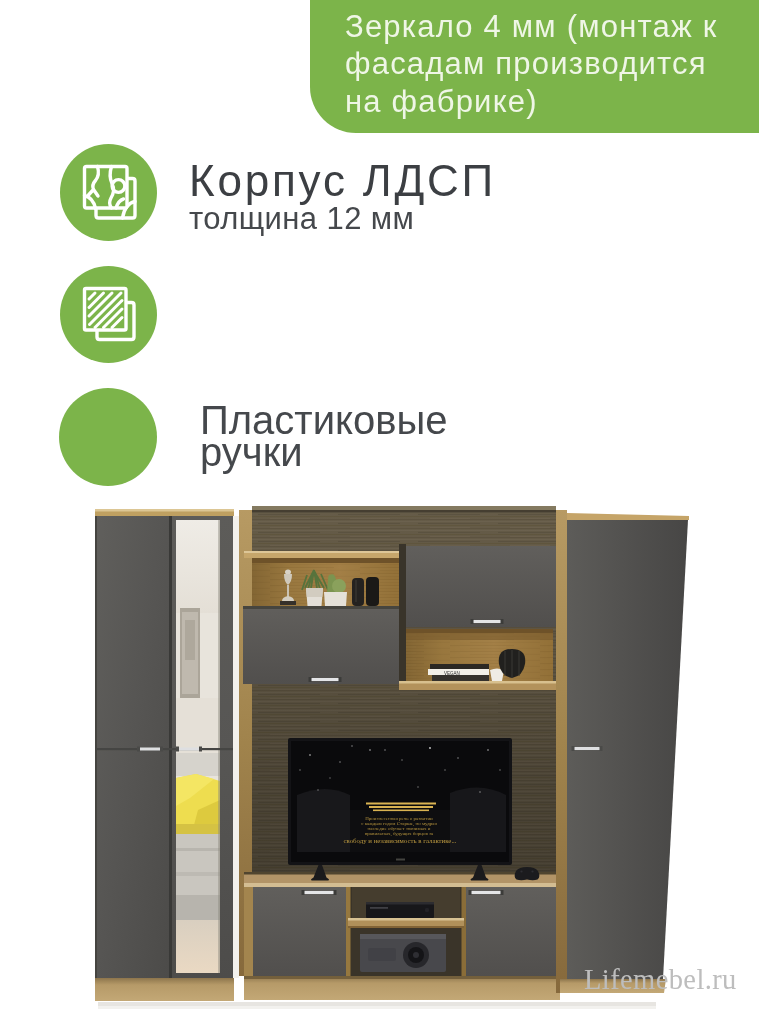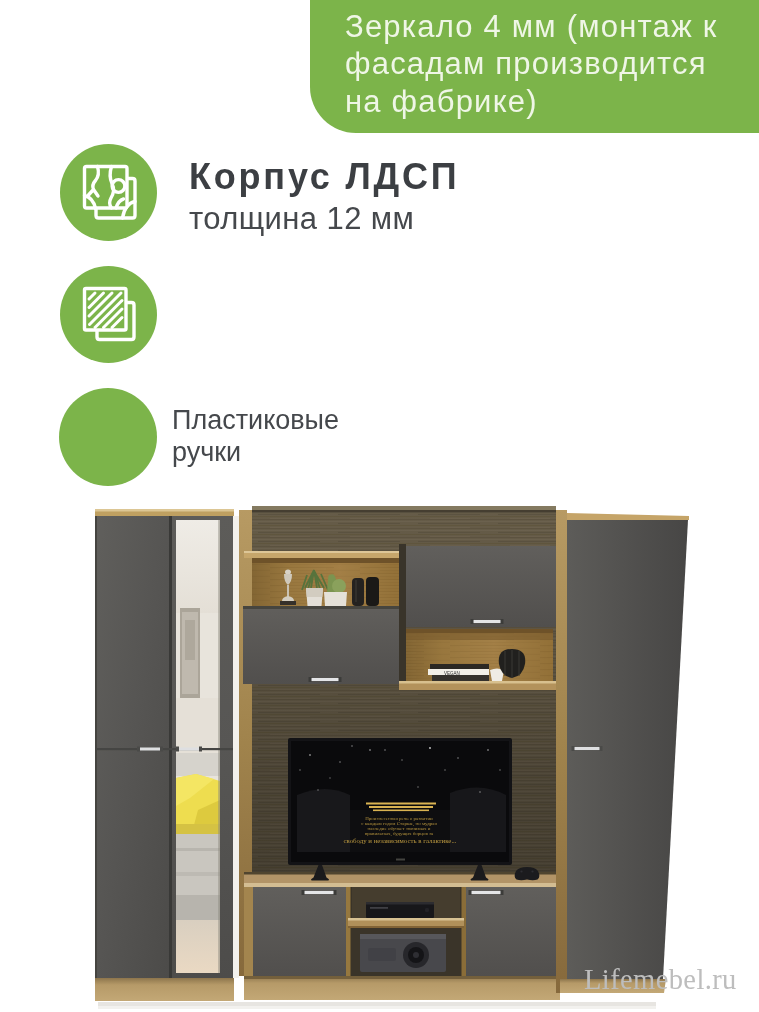--- a/index.html
+++ b/index.html
@@ -39,26 +39,26 @@
 <path d="M29 50 L52 27"></path>
 <path d="M29.5 58.5 L61 27"></path>
 <path d="M35 61.5 L62 34.5"></path>
 <path d="M43.5 61.5 L62 43"></path>
 <path d="M52 61.5 L62 51.5"></path>
 </g>
 </svg>
 
 <div class="abs green" style="left:59px;top:388px;width:98px;height:98px;border-radius:50%;"></div>
 
-<div class="abs" style="left:189px;top:156px;font-size:36px;font-weight:bold;color:#3c3f43;letter-spacing:2.8px;">Корпус ЛДСП</div>
+<div class="abs" style="left:189px;top:156px;font-size:44px;font-weight:normal;color:#3c3f43;letter-spacing:2.8px;">Корпус ЛДСП</div>
 
 <div class="abs" style="left:189px;top:201px;font-size:31px;color:#45484c;letter-spacing:0.4px;">толщина 12 мм</div>
 
 
-<div class="abs" style="left:172px;top:404px;font-size:27px;line-height:32px;color:#45484c;letter-spacing:0px;">Пластиковые<br>ручки</div>
+<div class="abs" style="left:200px;top:404px;font-size:40px;line-height:32px;color:#45484c;letter-spacing:0px;">Пластиковые<br>ручки</div>
 
 <svg class="abs" style="left:0;top:500px" width="759" height="512" viewBox="0 0 759 512">
 <defs>
 <linearGradient id="greyV" x1="0" y1="0" x2="0" y2="1">
 <stop offset="0" stop-color="#5d5c59"></stop>
           <stop offset="0.5" stop-color="#575654"></stop>
           <stop offset="1" stop-color="#4d4c4a"></stop>
 </linearGradient>
 <linearGradient id="greyDoor" x1="0" y1="0" x2="0" y2="1">
 <stop offset="0" stop-color="#615f5c"></stop>

